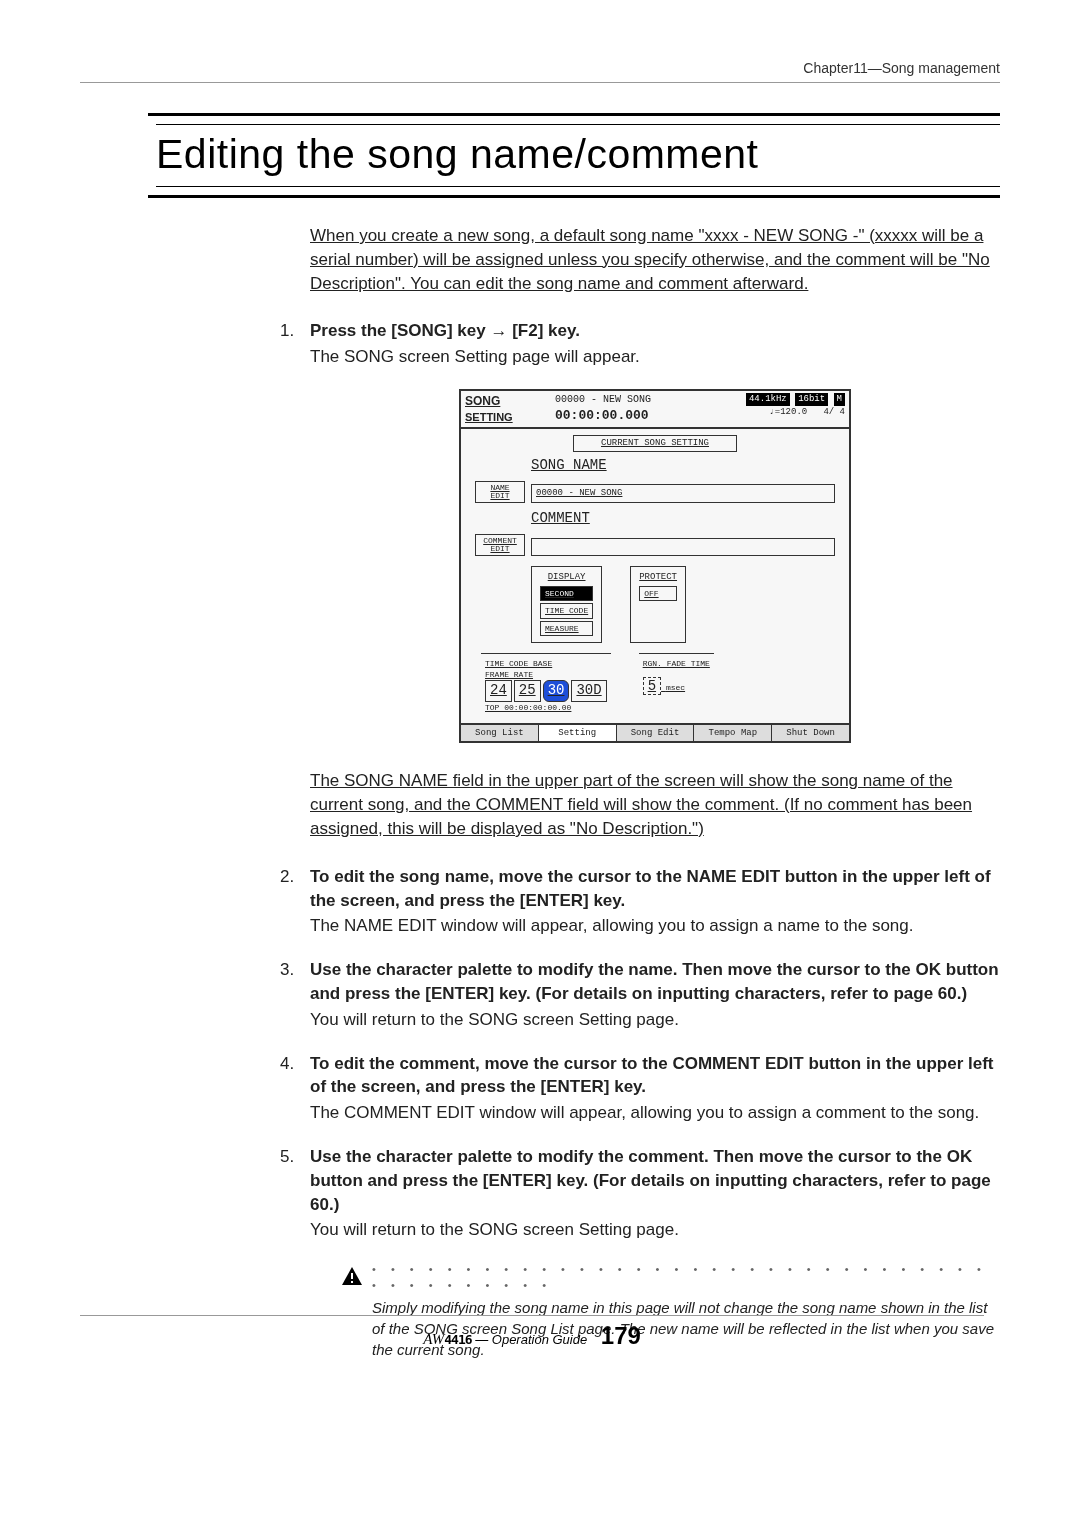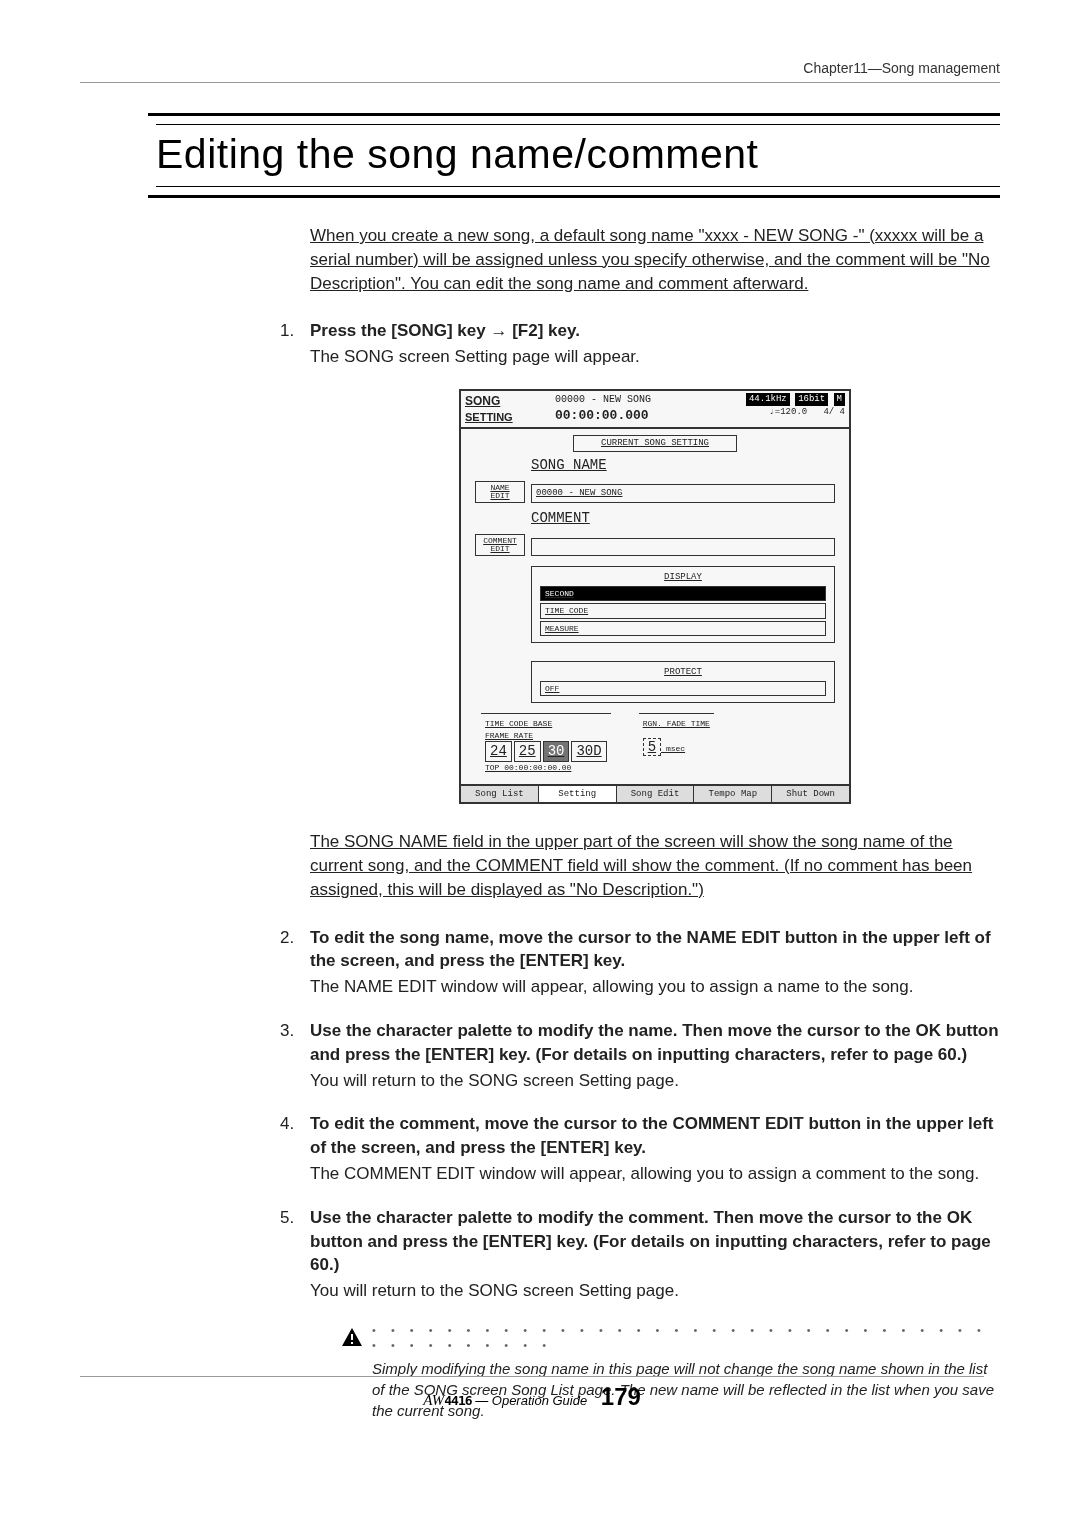--- a/index.html
+++ b/index.html
@@ -154,23 +154,22 @@
       padding: 2px 4px;
       min-height: 12px;
       font-size: 9px;
     }
     .field-label {
       font-size: 14px;
       margin-bottom: 9px;
     }
     .panel-row {
       display: flex;
-      gap: 18px;
+      gap: 28px;
       margin: 10px 0 10px 56px;
-      flex-direction: column;
     }
     .panel {
       border: 1px solid #333;
       padding: 4px 8px;
       font-size: 9px;
     }
     .panel-title {
       text-align: center;
       margin-bottom: 3px;
     }
@@ -199,22 +198,23 @@
     .fr-btns {
       display: flex;
       gap: 2px;
     }
     .fr-btn {
       border: 1px solid #333;
       padding: 0 4px;
       font-size: 14px;
     }
     .fr-btn.active {
-      background: #737373;
+      background: #1d4ed8;
       color: #fff;
+      border-radius: 6px;
     }
     .tabs {
       display: flex;
       border-top: 2px solid #333;
       font-size: 9px;
     }
     .tab {
       flex: 1;
       text-align: center;
       padding: 2px;

